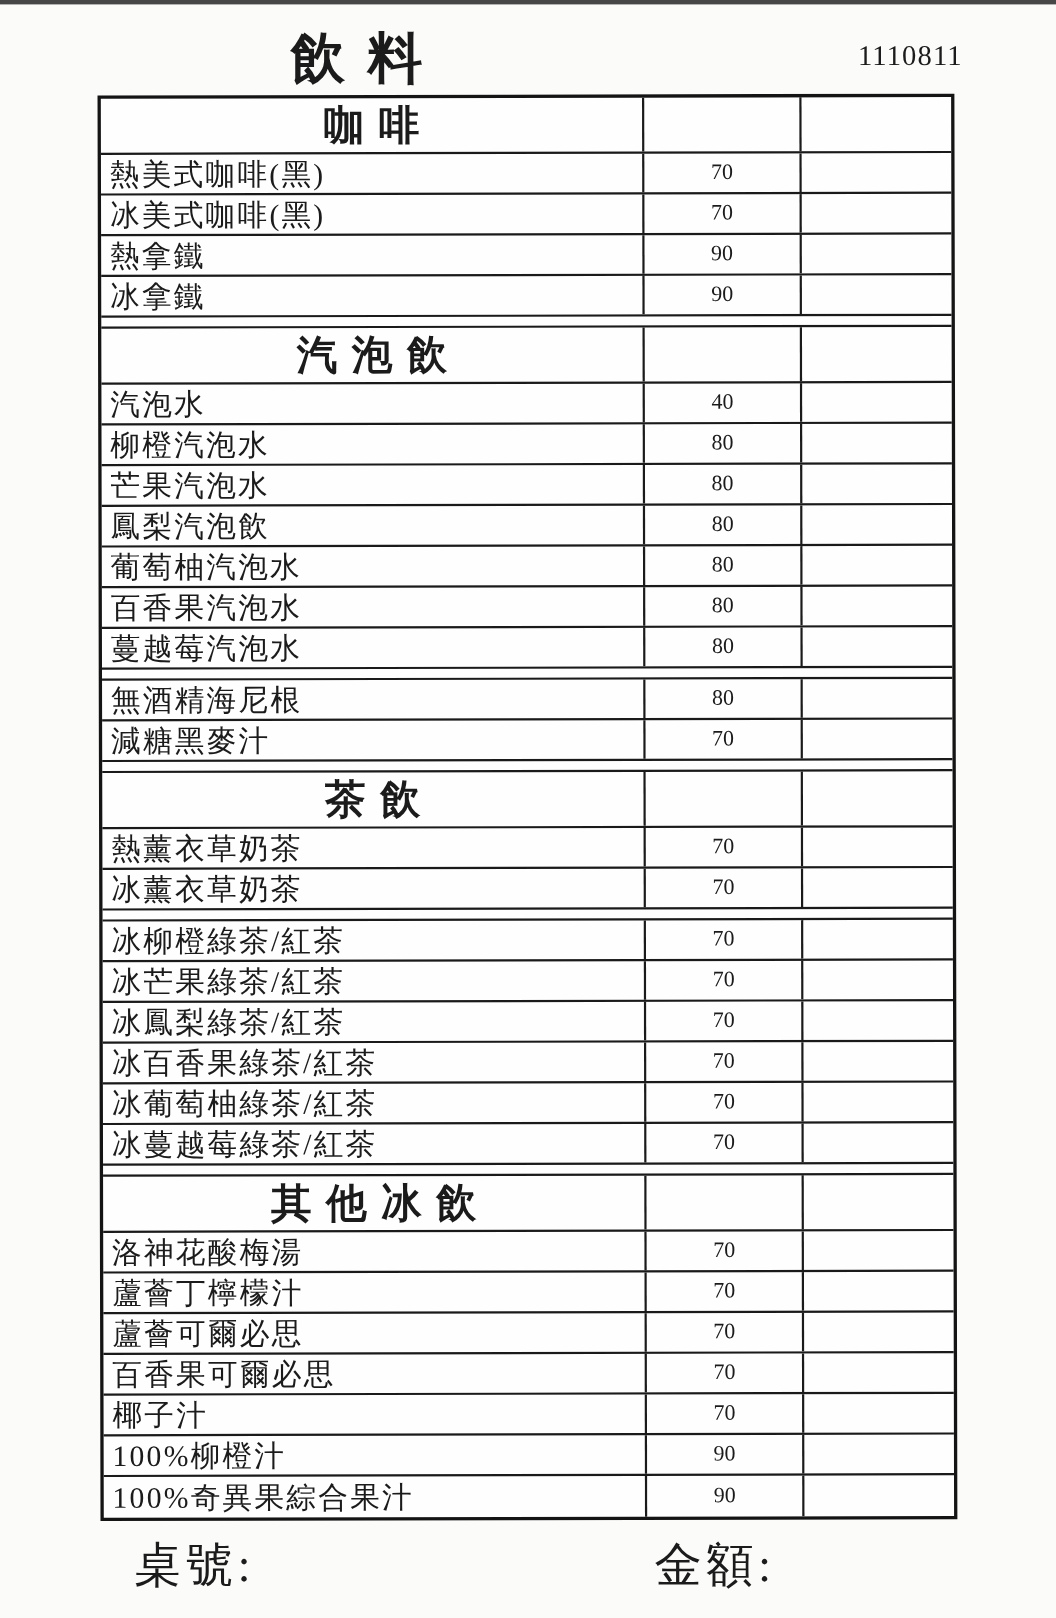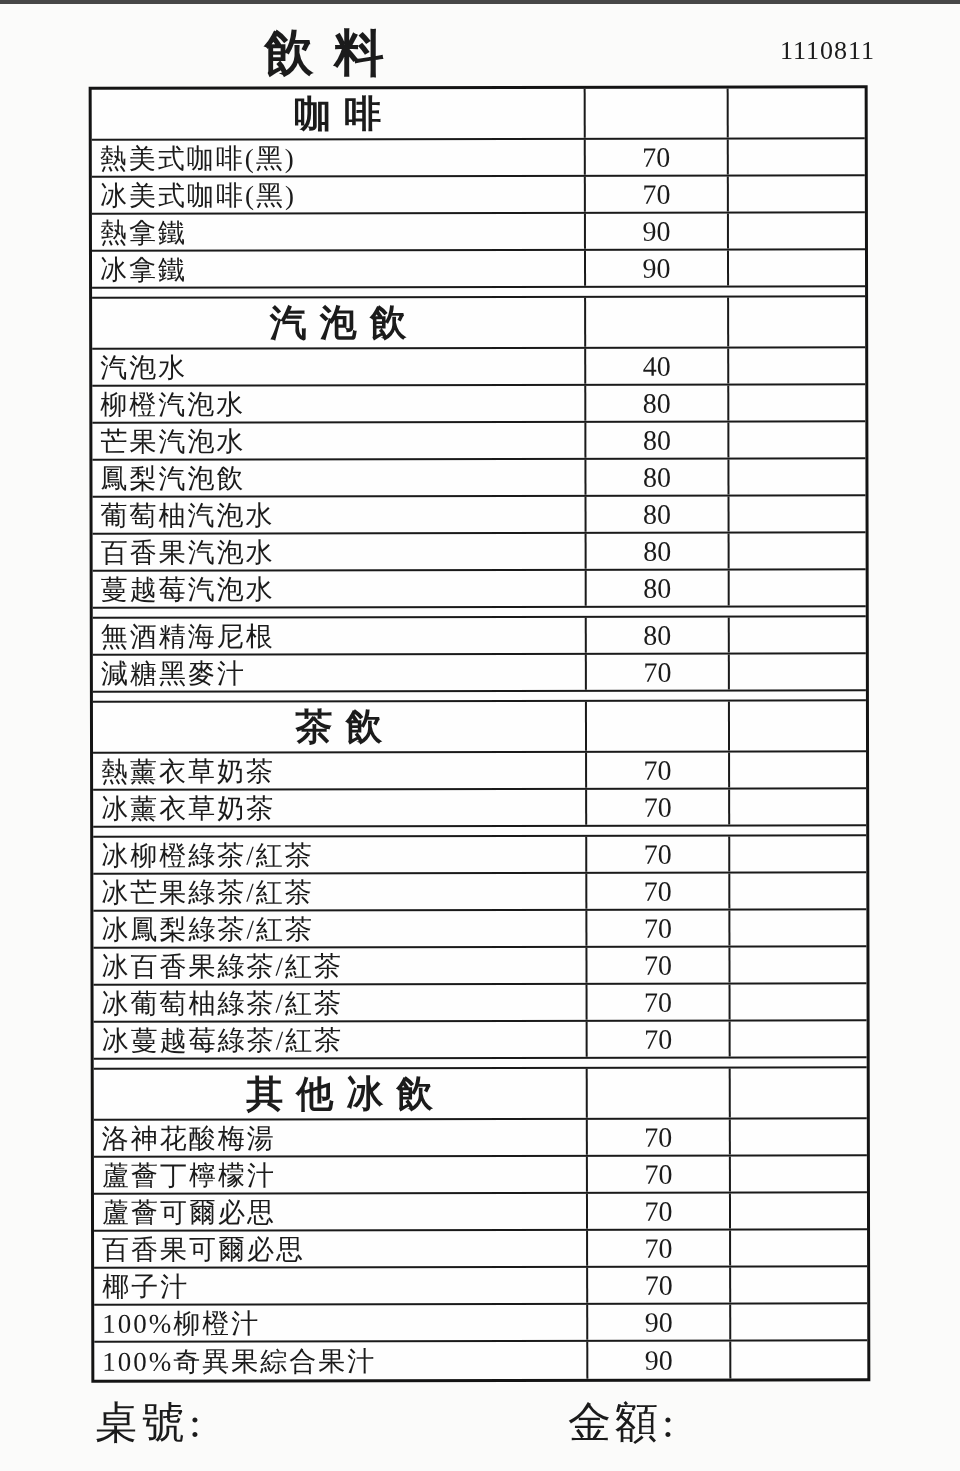--- a/index.html
+++ b/index.html
@@ -44,25 +44,25 @@
     display:flex; align-items:center; justify-content:center;
     font-size:37px; font-weight:bold; letter-spacing:13px;
     padding-left:13px; 
   }
   .item-row { height:37px; }
   .item-row .c1 {
     display:flex; align-items:center;
     padding-left:8px; font-size:27px; letter-spacing:2px;
     white-space:nowrap; overflow:hidden;
   }
-  .price { font-size:28px; }
+  .price { font-size:20px; }
   .spacer-row { height:10px; border-bottom:2px solid #1a1a1a; }
   .footer-label {
     position:absolute; top:1394px;
-    font-size:43px; letter-spacing:4px;
+    font-size:43px; letter-spacing:4px;margin-left:27px;
   }
   .footer-table-no { left:95px; }
   .footer-amount  { left:568px; }
 </style>
 </head>
 <body>
 
 <div class="scan-edge-top"></div>
 
 <div class="page-title">飲料</div>

